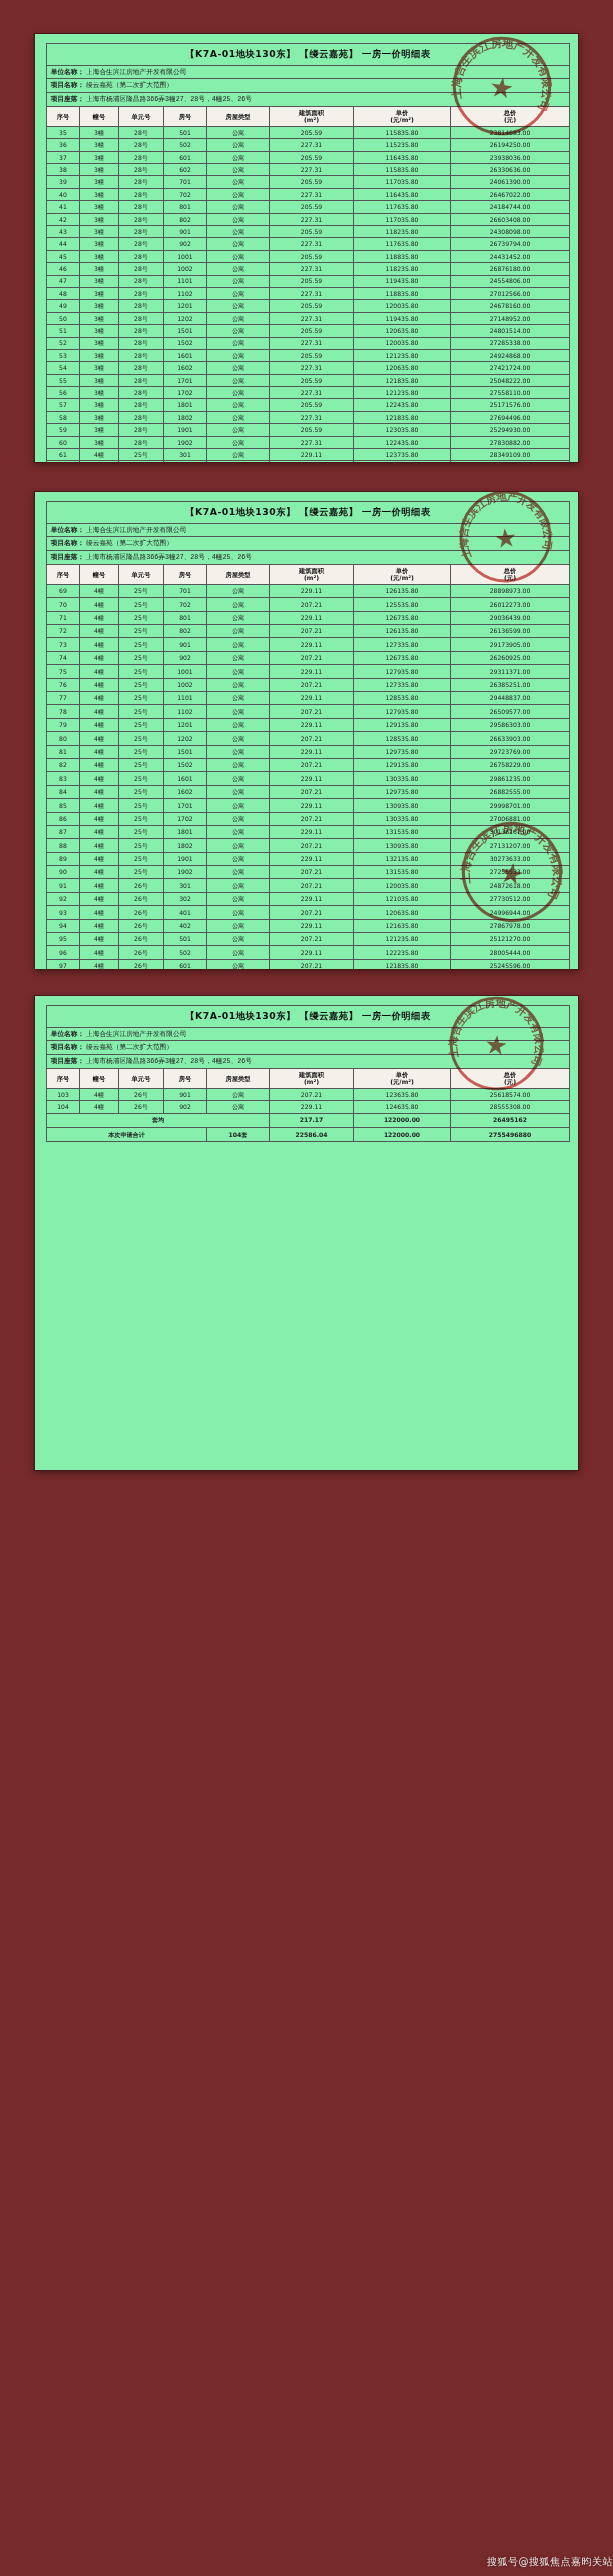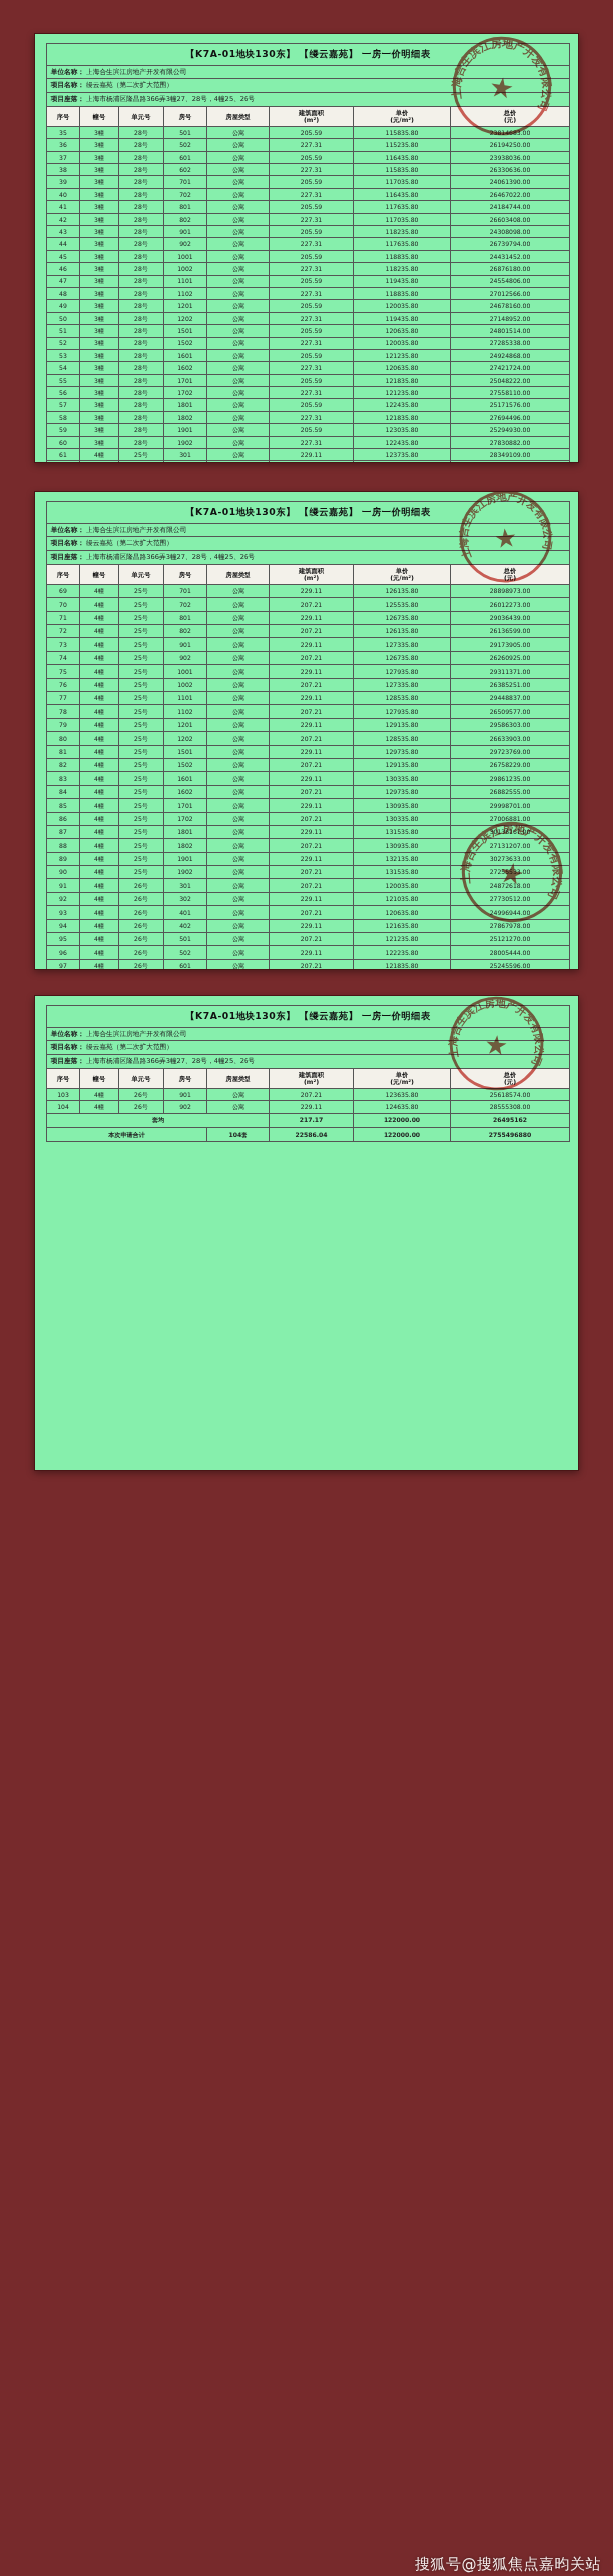--- a/index.html
+++ b/index.html
@@ -22,21 +22,21 @@
   #page2{top:491px;height:479px;}
   #page3{top:995px;height:476px;}
 
   table{width:100%;border-collapse:collapse;table-layout:fixed;}
   th,td{border:0.9px solid #555;overflow:hidden;white-space:nowrap;}
   .title-cell{
     font-size:9.3px;font-weight:bold;color:#111;
     text-align:center;padding:3.7px 0;letter-spacing:0.5px;
   }
   .info-cell{
-    font-size:6.7px;text-align:left;padding:1.9px 3.7px;color:#222;font-weight:normal;
+    font-size:6.7px;text-align:left;padding:1.9px 3.7px;color:#222;font-weight:normal;font-family:Liberation Mono, monospace;
   }
   .info-cell .lbl{font-weight:bold;margin-right:1.9px;}
   tr.cols th{
     font-size:6.3px;font-weight:bold;color:#111;
     white-space:pre-line;line-height:1.2;padding:1.9px 0;text-align:center;
     background:#f3f1ea;
   }
   tbody td,tfoot td{
     font-size:6.1px;color:#222;text-align:center;padding:1.9px 0;line-height:1.25;
   }
@@ -48,22 +48,22 @@
     position:absolute;pointer-events:none;opacity:.8;
     mix-blend-mode:multiply;
   }
   .seal text{font-family:"DejaVu Sans","Liberation Sans",sans-serif;font-weight:bold;}
   #seal-p1{right:24px;top:0px;transform:rotate(8deg);}
   #seal-p2-top{right:24px;top:-3.7px;transform:rotate(-6deg);}
   #seal-p2-bottom{right:13px;top:327px;transform:rotate(10deg);}
   #seal-p3{right:32px;top:-1.9px;transform:rotate(6deg);}
 
   .watermark{
-    position:absolute;right:13px;top:2555px;
-    font-size:15px;color:#f3e9e8;letter-spacing:0.5px;
+    position:absolute;right:1px;top:2555px;
+    font-size:10px;color:#f3e9e8;letter-spacing:0.5px;
     text-shadow:0 0 2.8px rgba(0,0,0,.55);
   }
 </style>
 </head>
 <body>
 
 <div class="page" id="page1">
   <table>
     <colgroup>
       <col style="width:33px">

